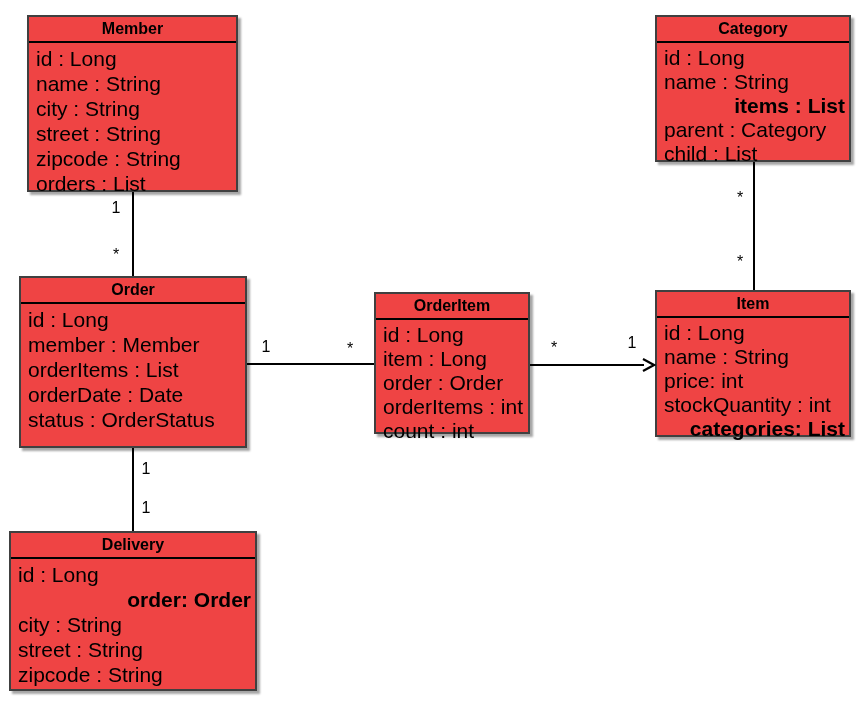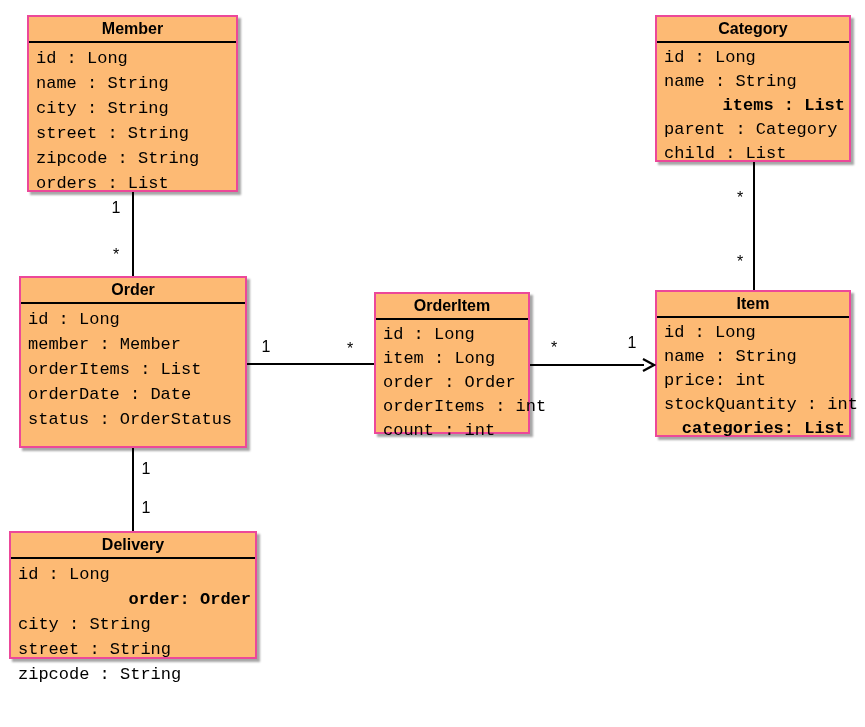--- a/index.html
+++ b/index.html
@@ -11,51 +11,50 @@
   #canvas {
     position: relative;
     width: 865px;
     height: 727px;
     background: #ffffff;
     overflow: hidden;
   }
   .uml-box {
     position: absolute;
     box-sizing: border-box;
-    background: #fdba74;
-    border: 2px solid #ec4899;
+    background: #ef4444;
+    border: 2px solid #404040;
     box-shadow: 3px 3px 2px rgba(0,0,0,0.35);
   }
   .uml-title {
     box-sizing: border-box;
     height: 26px;
     border-bottom: 2px solid #000000;
     font-weight: bold;
     font-size: 16px;
     text-align: center;
     line-height: 24px;
     color: #000000;
   }
   .uml-attrs {
     padding: 3px 4px 8px 7px;
-    font-size: 17px;
+    font-size: 21px;
     color: #000000;
-    font-family: Liberation Mono, monospace;
   }
   .attr { line-height: 25px; white-space: nowrap; }
   .rows5 .attr { line-height: 24px; }
   .bold { font-weight: bold; text-align: right; }
 
   
   #box-member    { left: 27px;  top: 15px;  width: 211px; height: 177px; }
   #box-category  { left: 655px; top: 15px;  width: 196px; height: 147px; }
   #box-order     { left: 19px;  top: 276px; width: 228px; height: 172px; }
   #box-orderitem { left: 374px; top: 292px; width: 156px; height: 142px; }
   #box-item      { left: 655px; top: 290px; width: 196px; height: 147px; }
-  #box-delivery  { left: 9px;   top: 531px; width: 248px; height: 128px; }
+  #box-delivery  { left: 9px;   top: 531px; width: 248px; height: 160px; }
 
   
   .edge { position: absolute; background: #000000; }
   #line-member-order    { left: 132px; top: 192px; width: 2px;   height: 84px; }
   #line-order-orderitem { left: 247px; top: 363px; width: 127px; height: 2px; }
   #line-orderitem-item  { left: 530px; top: 364px; width: 114px; height: 2px; }
   #line-order-delivery  { left: 132px; top: 448px; width: 2px;   height: 83px; }
   #line-category-item   { left: 753px; top: 162px; width: 2px;   height: 128px; }
 
   #arrow-orderitem-item { position: absolute; left: 641px; top: 357px; width: 15px; height: 16px; }

